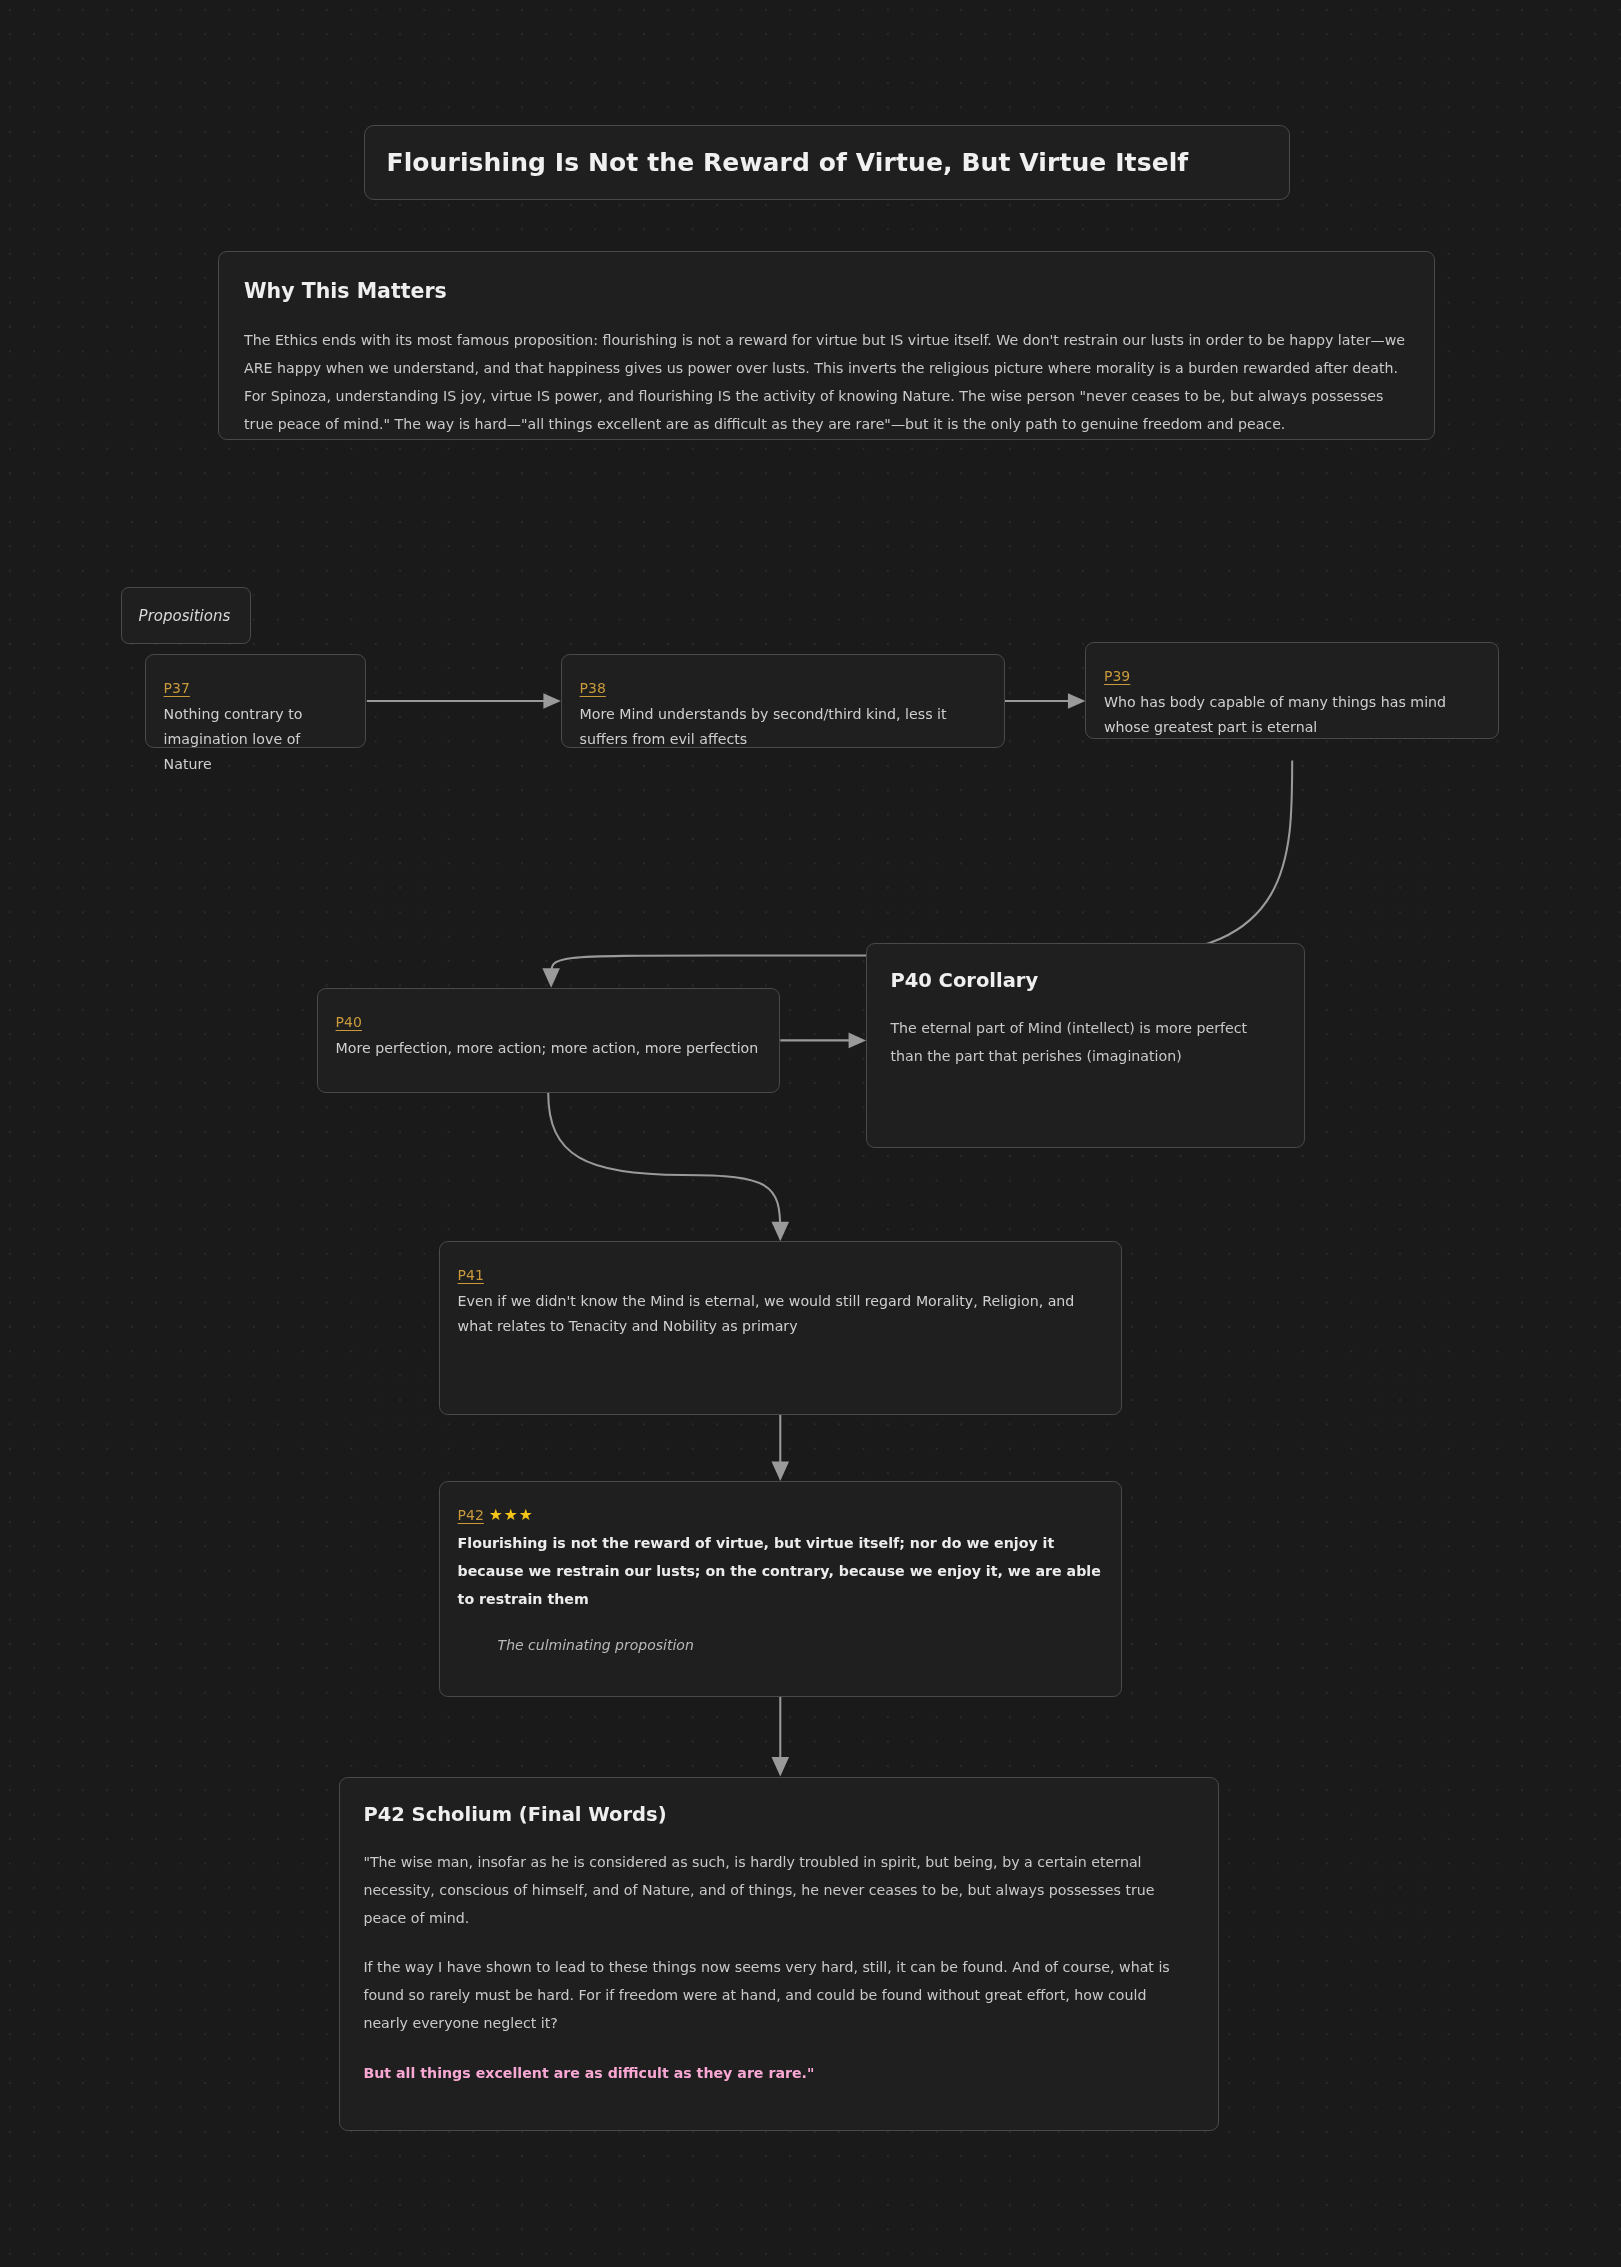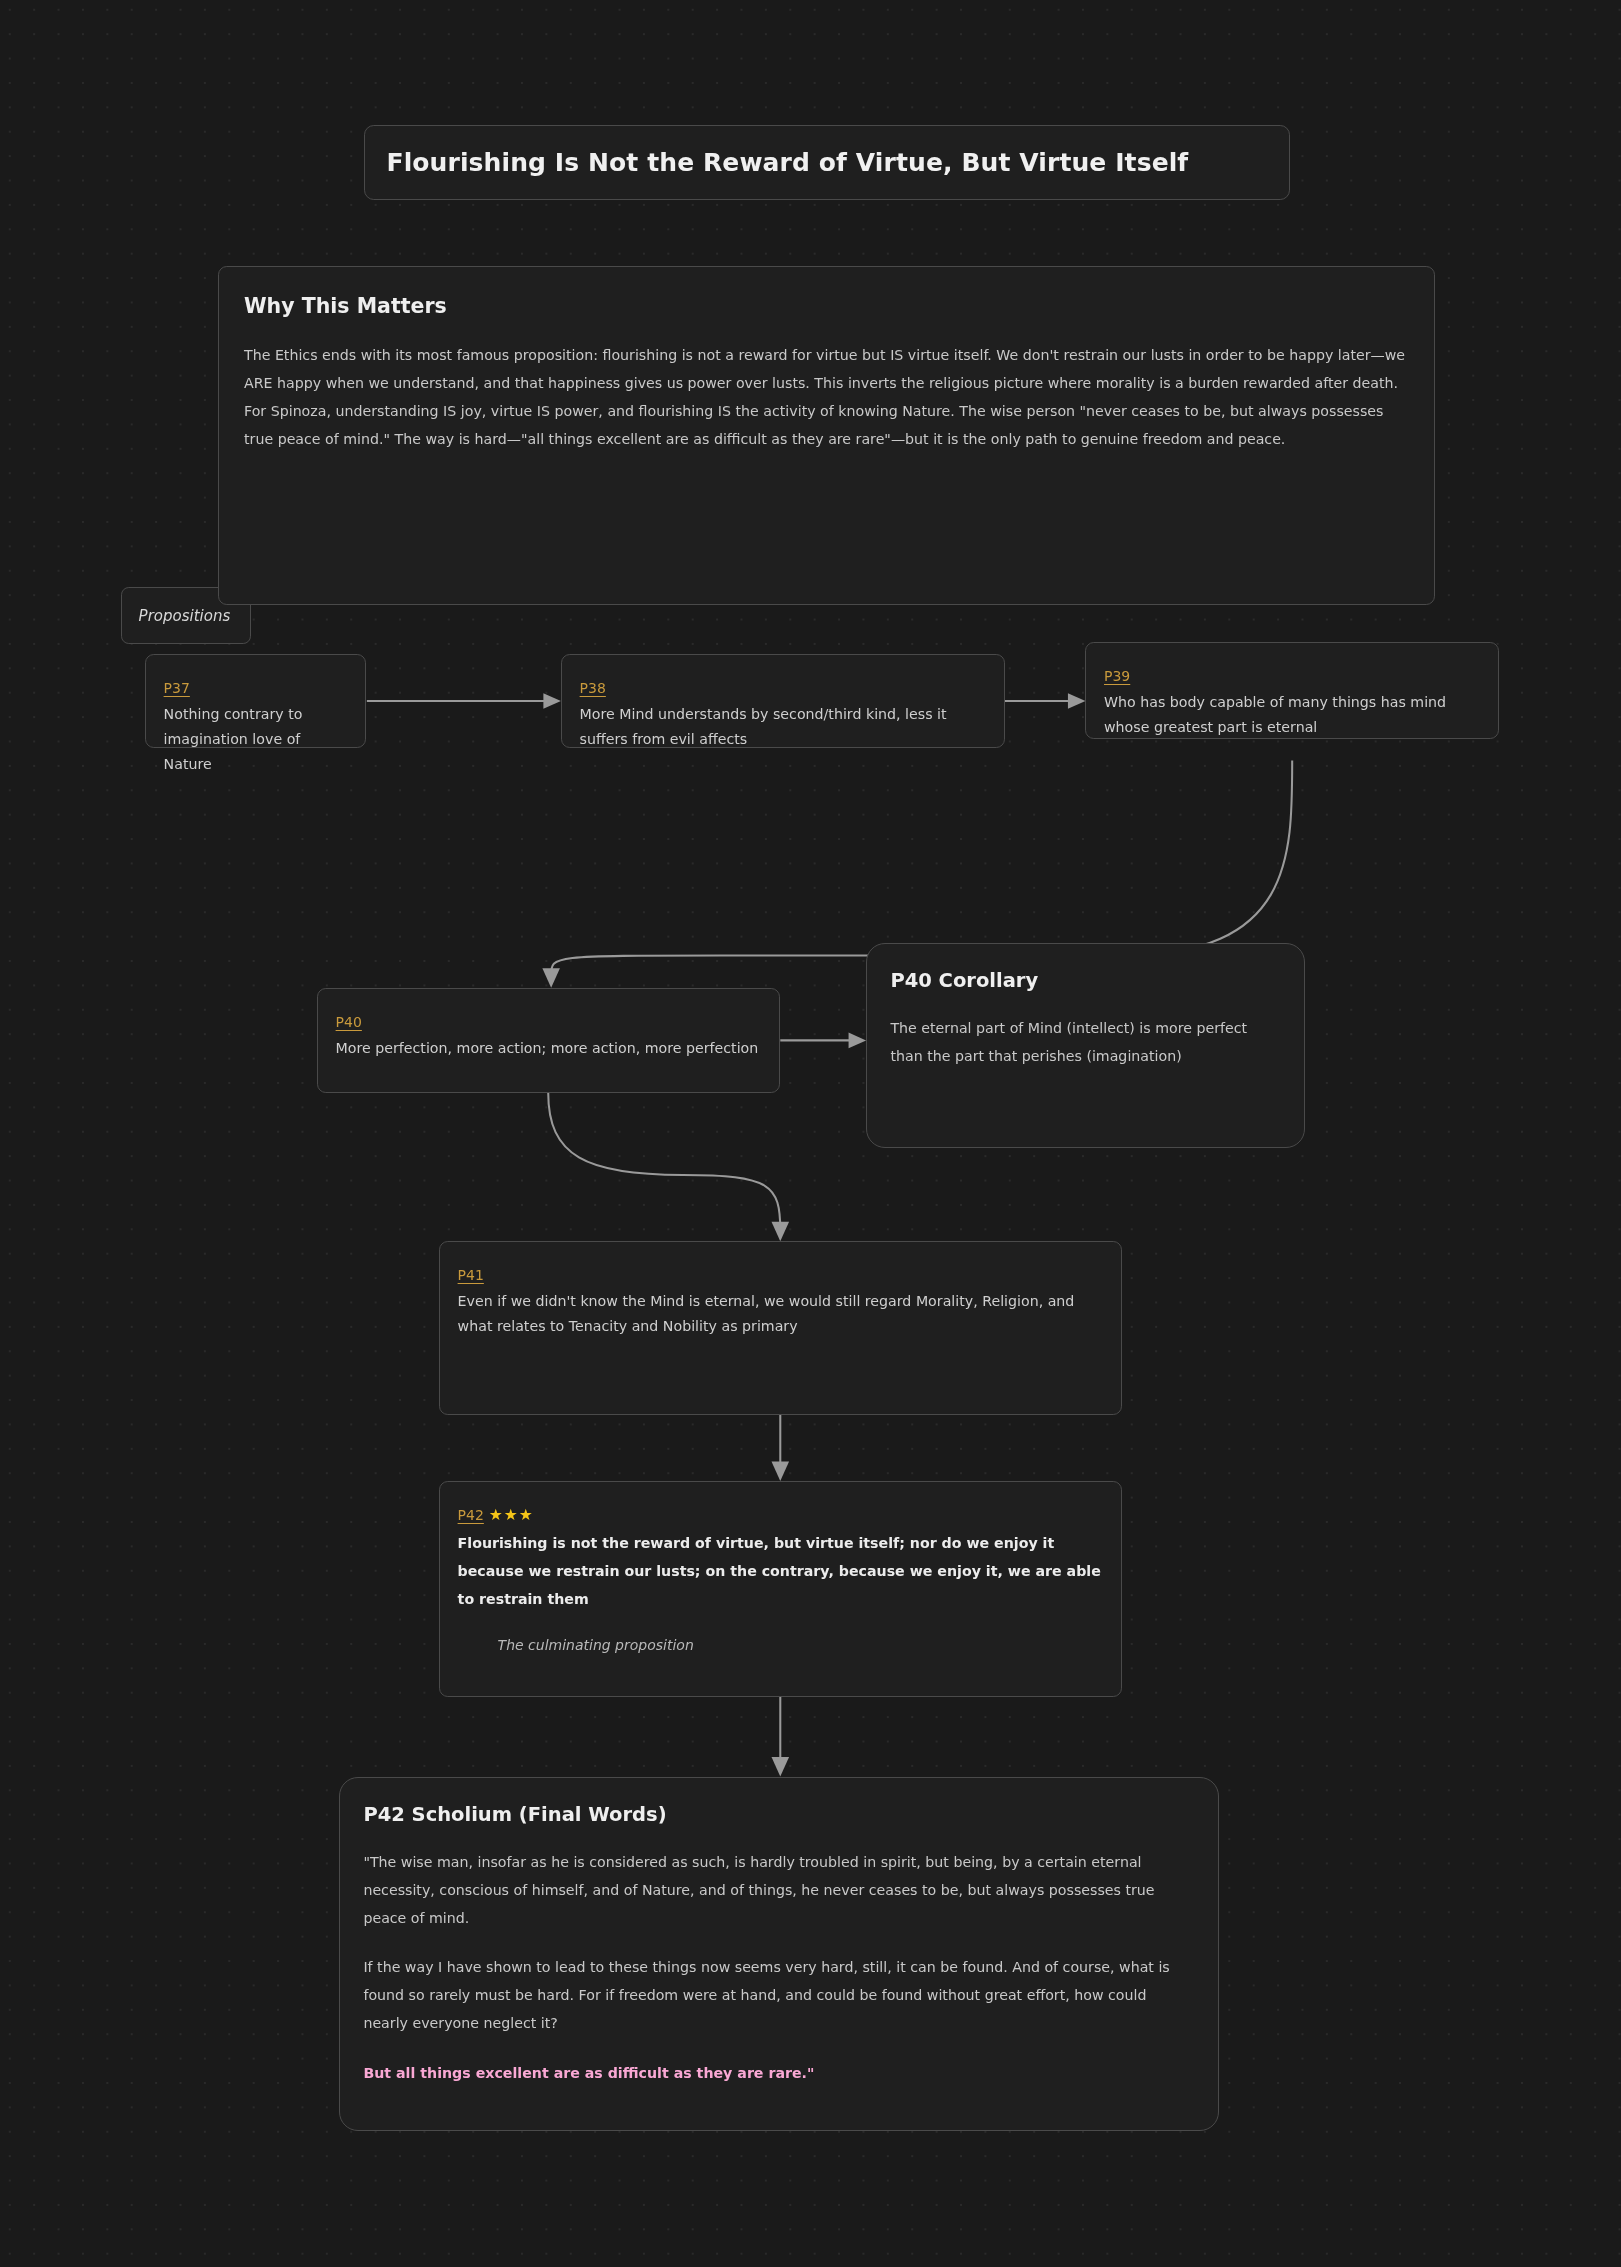--- a/index.html
+++ b/index.html
@@ -46,23 +46,23 @@
   #title-card .title-text {
     font-size: 25px;
     font-weight: bold;
     color: #f0f0f0;
     letter-spacing: 0.1px;
   }
 
   
   #why-card {
     left: 218px;
-    top: 266px;
+    top: 251px;
     width: 1217px;
-    height: 339px;
+    height: 189px;
     padding: 27px 25px 12px 25px;
   }
   #why-card .section-heading {
     font-size: 20.5px;
     font-weight: bold;
     color: #efefef;
     margin: 0 0 23.4px 0;
   }
   #why-card .body-text {
     font-size: 14.2px;
@@ -128,21 +128,20 @@
   #n-p37 { left: 145px; top: 654px;  width: 221px; height: 94px; }
   #n-p38 { left: 561px; top: 654px;  width: 444px; height: 94px; }
   #n-p39 { left: 1085px; top: 642px; width: 414px; height: 97px; padding-left: 18px; }
   #n-p40 { left: 317px; top: 988px; width: 463px; height: 105px; }
   #n-p41 { left: 439px; top: 1241px; width: 683px; height: 174px; }
   #n-p42 { left: 439px; top: 1481px; width: 683px; height: 216px; }
 
   
   .callout {
     padding: 25px 23.4px 0 23.4px;
-    border-radius: 19px;
   }
   .callout .callout-title {
     font-size: 19.5px;
     font-weight: bold;
     color: #efefef;
     margin: 0 0 21.5px 0;
   }
   .callout .callout-body {
     font-size: 14.2px;
     line-height: 28px;

